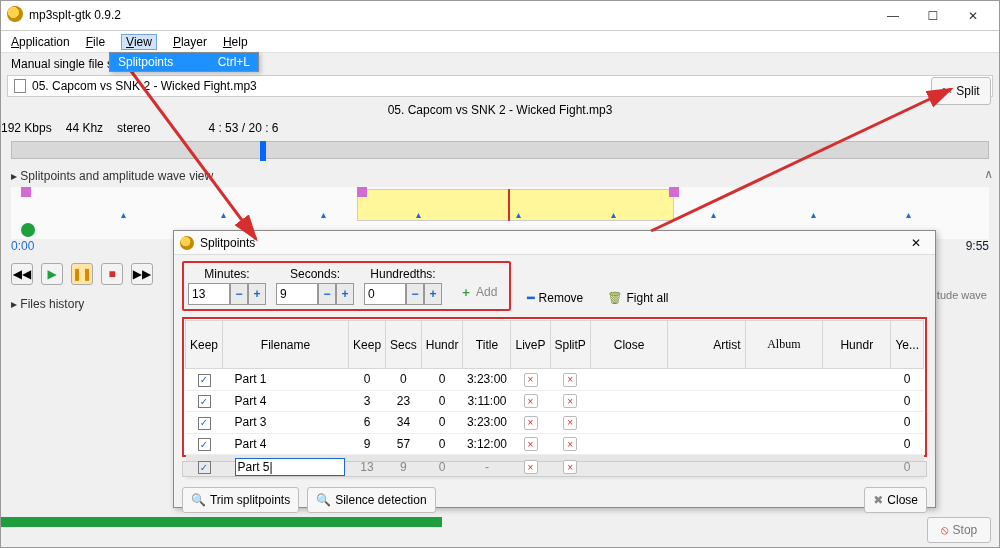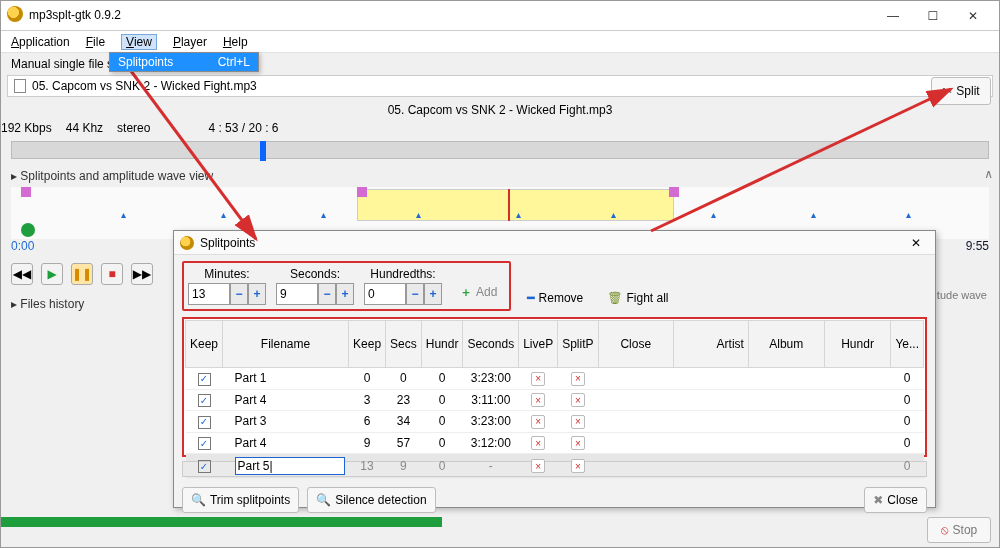--- a/index.html
+++ b/index.html
@@ -221,26 +221,26 @@
 
   <div class="tblwrap">
     <table>
       <thead>
           <tr>
         <th>Keep</th>
         <th style="width:120px;">Filename</th>
         <th>Keep</th>
         <th>Secs</th>
         <th>Hundr</th>
-        <th>Seconds</th>
+        <th>Title</th>
         <th>LiveP</th>
         <th>SplitP</th>
         <th style="width:80px;">Close</th>
         <th style="width:80px;text-align:right;">Artist</th>
-        <th style="width:80px;">Album</th>
+        <th style="width:80px;font-family:Liberation Serif, serif;">Album</th>
         <th style="width:70px;">Hundr</th>
         <th>Ye...</th>
       </tr>
         </thead>
       <tbody id="tb">
           <tr>
             <td><span class="chk">✓</span></td>
             <td class="fn">Part 1</td>
             <td>0</td>
             <td>0</td>

